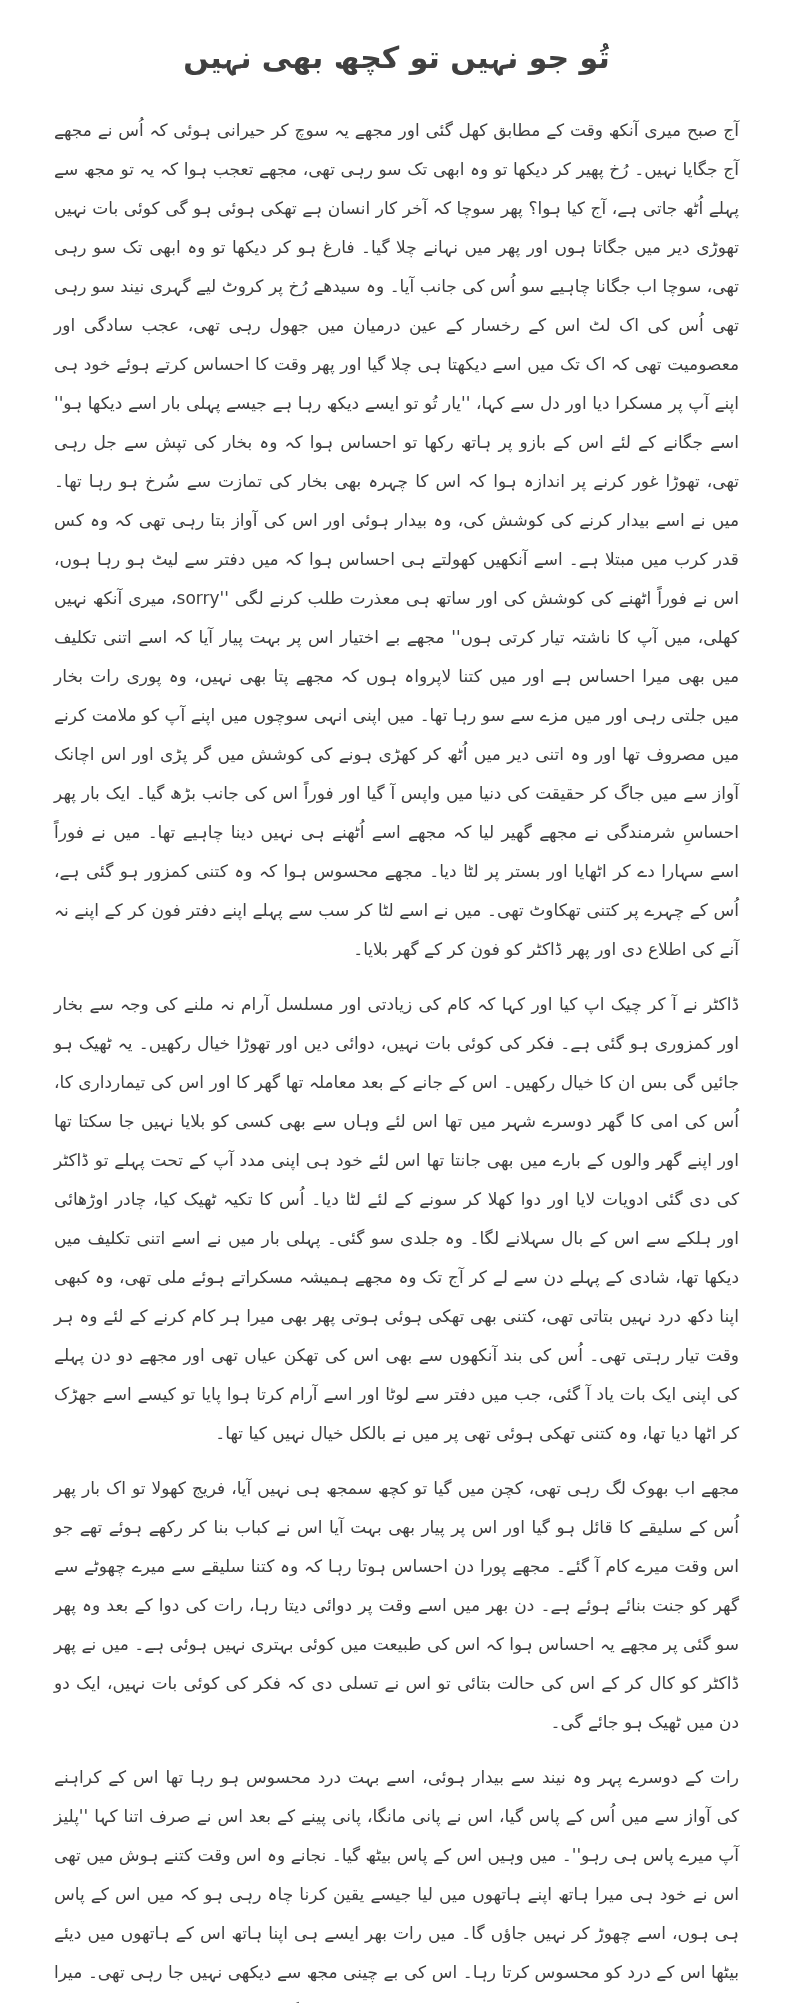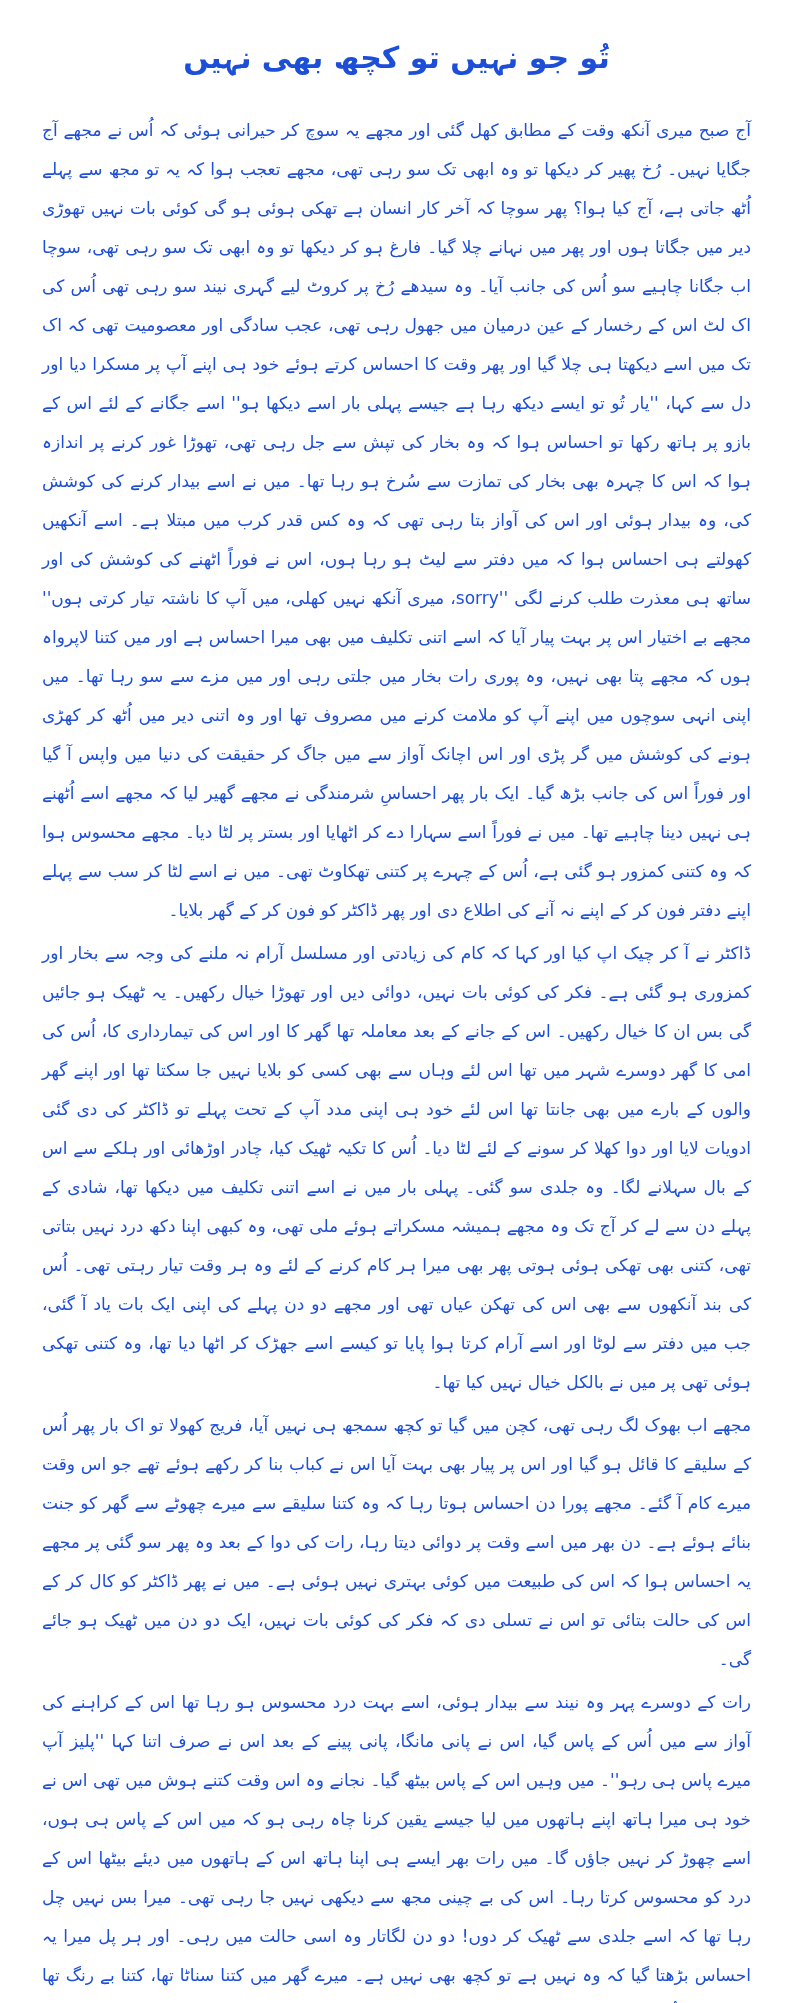--- a/index.html
+++ b/index.html
@@ -4,41 +4,41 @@
 <style>
   html, body { margin: 0; padding: 0; background: #ffffff; }
   .page {
     position: relative;
     width: 793px;
     height: 2003px;
     box-sizing: border-box;
     margin: 0 auto;
     padding: 28px 38px 0 38px;
     background: #ffffff;
-    color: #1d4ed8;
+    color: #404040;
     font-family: "DejaVu Sans", sans-serif;
     overflow: hidden;
     border-radius: 8px;
   }
   .title {
     direction: rtl;
     text-align: center;
     font-size: 30px;
     font-weight: bold;
     margin: 12px 0 36px 0;
     letter-spacing: 0.5px;
   }
   .body-text {
     direction: rtl;
     text-align: justify;
     font-size: 17px;
     line-height: 39px;
   }
   .body-text p {
-    margin: 4px;
+    margin: 16px;
     padding: 0;
   }
 </style>
 </head>
 <body>
 
 <div class="page">
   <h1 class="title">تُو جو نہیں تو کچھ بھی نہیں</h1>
 
   <div class="body-text" dir="rtl">

